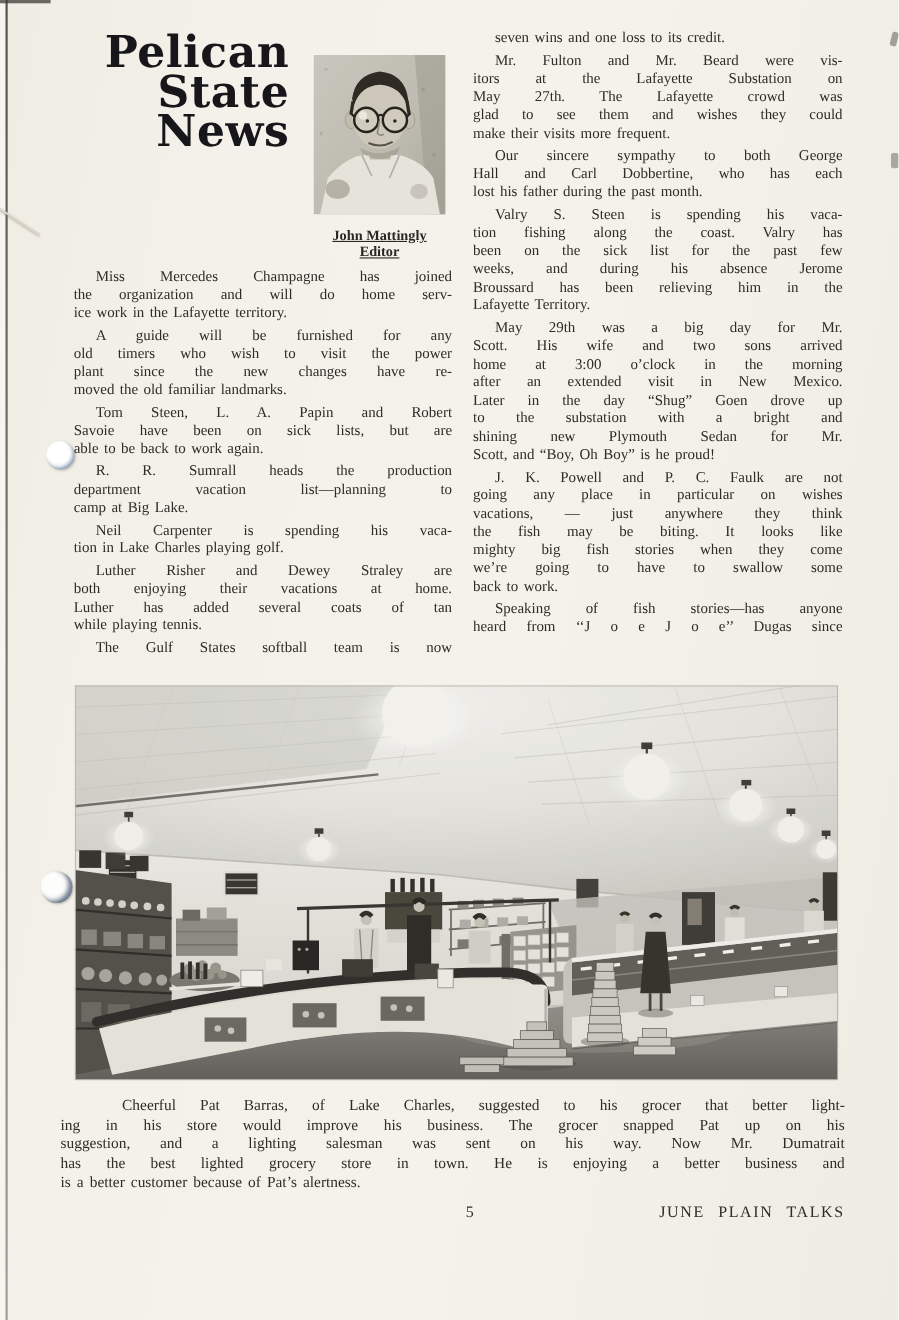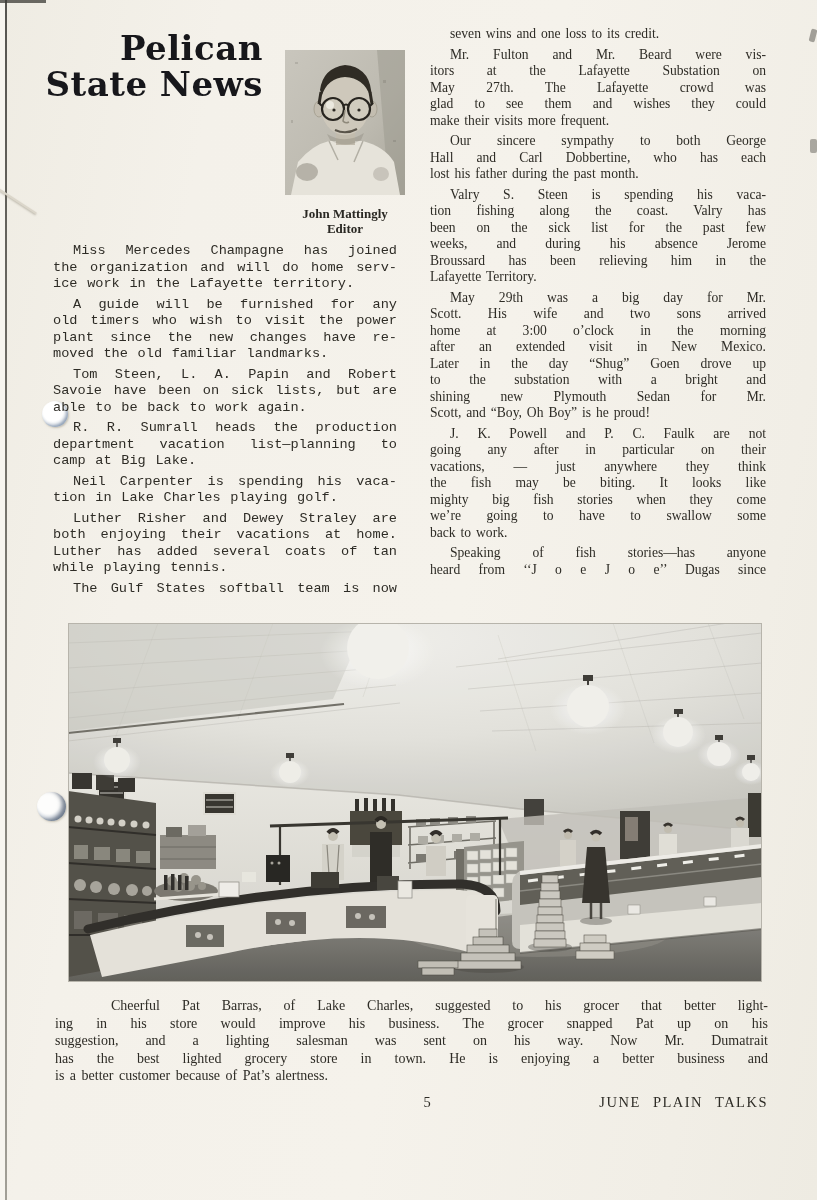--- a/index.html
+++ b/index.html
@@ -20,29 +20,29 @@
     background:radial-gradient(circle at 42% 38%,#ffffff 0 46%,#eef1f4 62%,#c3d0dc 82%,#92a8be 100%);
     box-shadow:inset -2px -2px 3px rgba(70,95,130,.45),1px 1px 2px rgba(150,143,126,.5);}
   .hole-2{left:37px;top:792px;width:29px;height:29px;
     background:radial-gradient(circle at 40% 36%,#fdfdfc 0 44%,#e9edf2 60%,#b9c9d8 82%,#7e95ad 100%);
     box-shadow:inset -4px -2px 4px rgba(35,48,70,.55),1px 1px 2px rgba(150,143,126,.5);}
   .edge-mark{position:absolute;background:#514f4a;border-radius:2px;}
   .edge-mark-1{right:1px;top:29px;width:6px;height:13px;opacity:.5;transform:rotate(14deg);}
   .edge-mark-2{right:0;top:139px;width:7px;height:14px;opacity:.45;}
   
   .title{position:absolute;left:40px;top:30px;width:223px;text-align:right;
-    font-family:"DejaVu Serif",serif;font-weight:700;font-size:34px;line-height:36px;
+    font-family:"DejaVu Serif",serif;font-weight:700;font-size:40px;line-height:36px;
     letter-spacing:.5px;color:#17171b;}
   .editor-photo{position:absolute;left:285px;top:50px;width:120px;height:145px;}
   .editor-photo svg{display:block;width:100%;height:100%;}
   .editor-caption{position:absolute;left:262px;top:206px;width:166px;text-align:center;
-    font-weight:700;font-size:13px;line-height:15px;color:#2a2823;}
+    font-weight:700;font-size:13px;line-height:15px;color:#2a2823;text-decoration:underline;}
   
   .col{position:absolute;font-size:13.6px;line-height:16.5px;word-spacing:1.5px;}
-  .col-left{left:53px;top:243px;width:344px;font-family:Liberation Mono, monospace;}
+  .col-left{left:67px;top:243px;width:344px;}
   .col-right{left:430px;top:26px;width:336px;}
   .para{margin:0 0 4px 0;}
   .line{text-align:justify;text-align-last:justify;}
   .line.last{text-align-last:auto;}
   .para.open .line.last{text-align-last:justify;}
   .para .line:first-child{text-indent:20px;}
   
   .store-photo{position:absolute;left:68px;top:623px;width:694px;height:359px;}
   .store-photo svg{display:block;width:100%;height:100%;}
   
@@ -185,21 +185,21 @@
         <div class="line">Scott. His wife and two sons arrived</div>
         <div class="line">home at 3:00 o’clock in the morning</div>
         <div class="line">after an extended visit in New Mexico.</div>
         <div class="line">Later in the day “Shug” Goen drove up</div>
         <div class="line">to the substation with a bright and</div>
         <div class="line">shining new Plymouth Sedan for Mr.</div>
         <div class="line last">Scott, and “Boy, Oh Boy” is he proud!</div>
       </div>
     <div class="para">
         <div class="line">J. K. Powell and P. C. Faulk are not</div>
-        <div class="line">going any after in particular on their</div>
+        <div class="line">going any place in particular on wishes</div>
         <div class="line">vacations, — just anywhere they think</div>
         <div class="line">the fish may be biting. It looks like</div>
         <div class="line">mighty big fish stories when they come</div>
         <div class="line">we’re going to have to swallow some</div>
         <div class="line last">back to work.</div>
       </div>
     <div class="para open">
         <div class="line">Speaking of fish stories—has anyone</div>
         <div class="line last">heard from ‘‘J o e J o e’’ Dugas since</div>
       </div>

